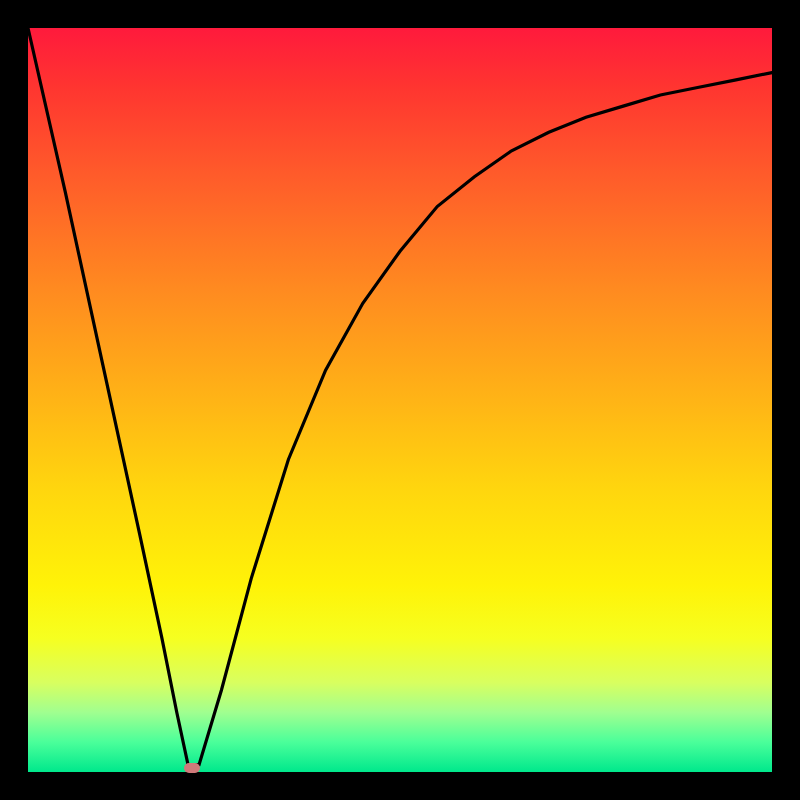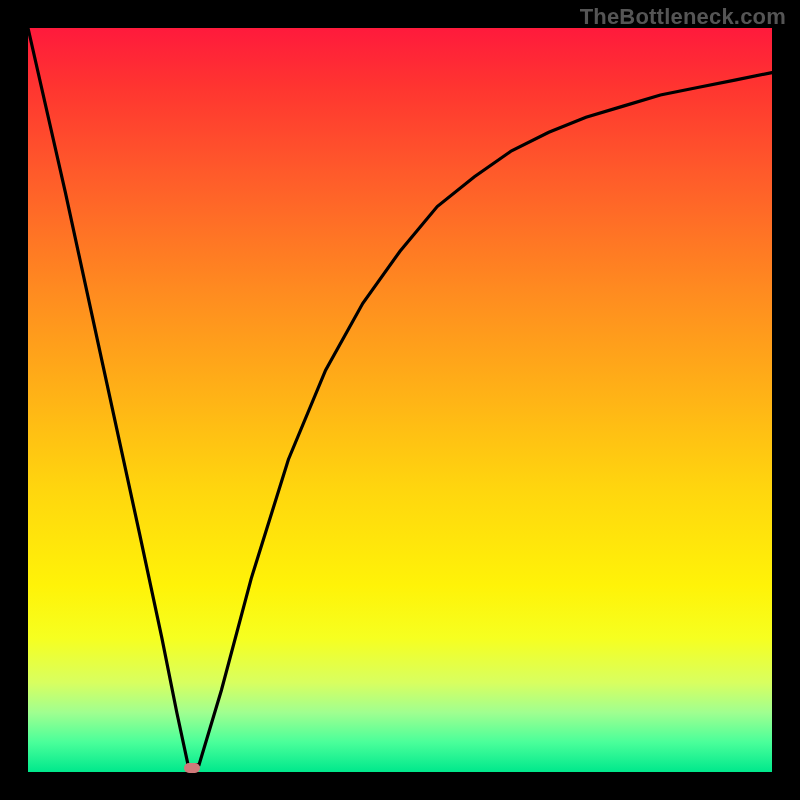--- a/index.html
+++ b/index.html
@@ -66,20 +66,19 @@
     width: 16px;
     height: 10px;
     border-radius: 5px;
     background: #cf7a7a;
   }
 </style>
 </head>
 <body>
 
 <div class="chart-container">
-  <div class="watermark">TheBottleneck.com</div>
   <div class="plot-area">
     <svg class="curve" viewBox="0 0 744 744">
       <path class="curve-path" d="M 0.0 0.0 L 37.2 163.7 L 74.4 334.8 L 111.6 505.9 L 133.9 610.1 L 148.8 684.5 L 160.0 736.6 L 171.1 736.6 L 193.4 662.2 L 223.2 550.6 L 260.4 431.5 L 297.6 342.2 L 334.8 275.3 L 372.0 223.2 L 409.2 178.6 L 446.4 148.8 L 483.6 122.8 L 520.8 104.2 L 558.0 89.3 L 595.2 78.1 L 632.4 67.0 L 669.6 59.5 L 706.8 52.1 L 744.0 44.6"></path>
     </svg>
     <div class="marker" style="left: 155.68px; top: 735.28px; background: rgb(207, 122, 122);"></div>
   </div>
 </div>
 
 </body></html>

